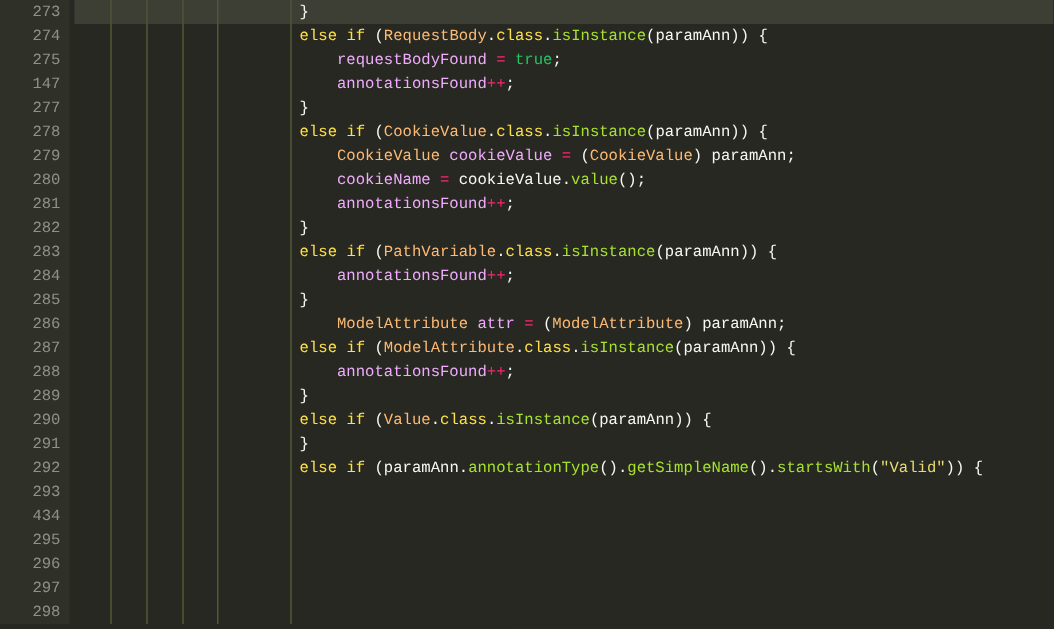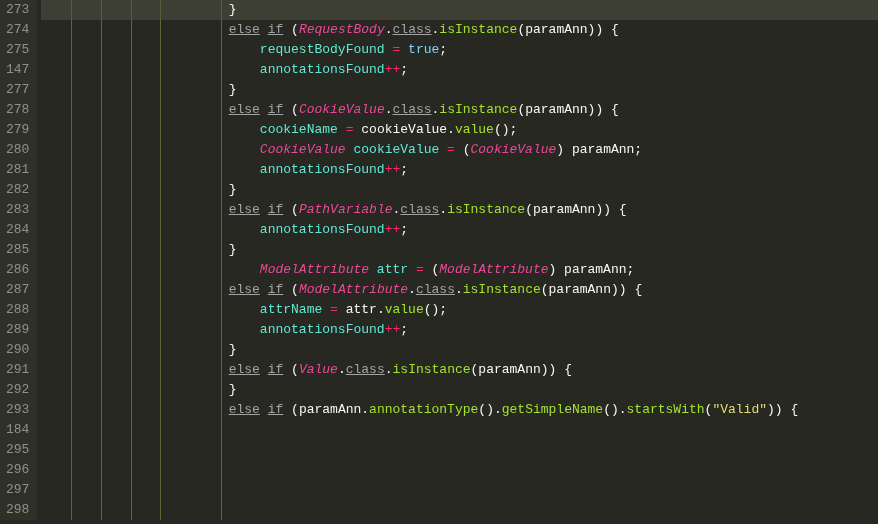--- a/index.html
+++ b/index.html
@@ -14,21 +14,21 @@
   }
   .editor { display: flex; }
   .gutter {
     background: #2f3129;
     color: #8f908a;
     text-align: right;
     padding: 0 8px 0 6px;
     user-select: none;
     flex-shrink: 0;
   }
-  .gutter div { height: 20px; }
+  .gutter div { height: 20px; margin-left: 21px; }
   .code {
     position: relative;
     flex: 1;
     padding-left: 4px;
   }
   .line {
     height: 20px;
     white-space: pre;
     position: relative;
   }
@@ -49,27 +49,27 @@
     position: absolute;
     top: 0; bottom: 0;
     width: 1px;
     background: rgba(255,255,100,0.28);
   }
   .guide.g1 { left: 34px; }
   .guide.g2 { left: 64px; }
   .guide.g3 { left: 94px; }
   .guide.g4 { left: 123px; }
   .guide.g5 { left: 184px; }
-  .kw { color: #a3a3a3; text-decoration: underline; }
-  .cls { color: #ec4899; font-style: italic; }
+  .kw { color: #fde047; }
+  .cls { color: #fdba74; }
   .fn { color: #a6e22e; margin-top: 36px; }
-  .id { color: #5eead4; }
+  .id { color: #f0abfc; }
   .pu { color: #f8f8f2; }
   .op { color: #f92672; }
-  .cnst { color: #7dd3fc; }
+  .cnst { color: #22c55e; }
   .str { color: #e6db74; }
 </style>
 </head>
 <body>
 
 <div class="editor">
   <div class="gutter" id="gutter">
       <div>273</div>
       <div>274</div>
       <div>275</div>
@@ -84,49 +84,48 @@
       <div>284</div>
       <div>285</div>
       <div>286</div>
       <div>287</div>
       <div>288</div>
       <div>289</div>
       <div>290</div>
       <div>291</div>
       <div>292</div>
       <div>293</div>
-      <div>184</div>
+      <div>434</div>
       <div>295</div>
       <div>296</div>
       <div>297</div>
       <div>298</div>
     </div>
   <div class="code" id="code">
     <div class="guides">
       <div class="guide g1"></div>
       <div class="guide g2"></div>
       <div class="guide g3"></div>
       <div class="guide g4"></div>
       <div class="guide g5"></div>
     </div>
   <div class="line"><div class="hl-line"></div><span>                        </span><span class="pu">}</span></div>
       <div class="line"><span>                        </span><span class="kw">else</span><span class="pu"> </span><span class="kw">if</span><span class="pu"> (</span><span class="cls">RequestBody</span><span class="pu">.</span><span class="kw">class</span><span class="pu">.</span><span class="fn">isInstance</span><span class="pu">(paramAnn)) {</span></div>
       <div class="line"><span>                            </span><span class="id">requestBodyFound </span><span class="op">=</span><span class="pu"> </span><span class="cnst">true</span><span class="pu">;</span></div>
       <div class="line"><span>                            </span><span class="id">annotationsFound</span><span class="op">++</span><span class="pu">;</span></div>
       <div class="line"><span>                        </span><span class="pu">}</span></div>
       <div class="line"><span>                        </span><span class="kw">else</span><span class="pu"> </span><span class="kw">if</span><span class="pu"> (</span><span class="cls">CookieValue</span><span class="pu">.</span><span class="kw">class</span><span class="pu">.</span><span class="fn">isInstance</span><span class="pu">(paramAnn)) {</span></div>
+      <div class="line"><span>                            </span><span class="cls">CookieValue</span><span class="id"> cookieValue </span><span class="op">=</span><span class="pu"> (</span><span class="cls">CookieValue</span><span class="pu">) paramAnn;</span></div>
       <div class="line"><span>                            </span><span class="id">cookieName </span><span class="op">=</span><span class="pu"> cookieValue.</span><span class="fn">value</span><span class="pu">();</span></div>
-      <div class="line"><span>                            </span><span class="cls">CookieValue</span><span class="id"> cookieValue </span><span class="op">=</span><span class="pu"> (</span><span class="cls">CookieValue</span><span class="pu">) paramAnn;</span></div>
       <div class="line"><span>                            </span><span class="id">annotationsFound</span><span class="op">++</span><span class="pu">;</span></div>
       <div class="line"><span>                        </span><span class="pu">}</span></div>
       <div class="line"><span>                        </span><span class="kw">else</span><span class="pu"> </span><span class="kw">if</span><span class="pu"> (</span><span class="cls">PathVariable</span><span class="pu">.</span><span class="kw">class</span><span class="pu">.</span><span class="fn">isInstance</span><span class="pu">(paramAnn)) {</span></div>
       <div class="line"><span>                            </span><span class="id">annotationsFound</span><span class="op">++</span><span class="pu">;</span></div>
       <div class="line"><span>                        </span><span class="pu">}</span></div>
       <div class="line"><span>                            </span><span class="cls">ModelAttribute</span><span class="id"> attr </span><span class="op">=</span><span class="pu"> (</span><span class="cls">ModelAttribute</span><span class="pu">) paramAnn;</span></div>
       <div class="line"><span>                        </span><span class="kw">else</span><span class="pu"> </span><span class="kw">if</span><span class="pu"> (</span><span class="cls">ModelAttribute</span><span class="pu">.</span><span class="kw">class</span><span class="pu">.</span><span class="fn">isInstance</span><span class="pu">(paramAnn)) {</span></div>
-      <div class="line"><span>                            </span><span class="id">attrName </span><span class="op">=</span><span class="pu"> attr.</span><span class="fn">value</span><span class="pu">();</span></div>
       <div class="line"><span>                            </span><span class="id">annotationsFound</span><span class="op">++</span><span class="pu">;</span></div>
       <div class="line"><span>                        </span><span class="pu">}</span></div>
       <div class="line"><span>                        </span><span class="kw">else</span><span class="pu"> </span><span class="kw">if</span><span class="pu"> (</span><span class="cls">Value</span><span class="pu">.</span><span class="kw">class</span><span class="pu">.</span><span class="fn">isInstance</span><span class="pu">(paramAnn)) {</span></div>
       <div class="line"><span>                        </span><span class="pu">}</span></div>
       <div class="line"><span>                        </span><span class="kw">else</span><span class="pu"> </span><span class="kw">if</span><span class="pu"> (paramAnn.</span><span class="fn">annotationType</span><span class="pu">().</span><span class="fn">getSimpleName</span><span class="pu">().</span><span class="fn">startsWith</span><span class="pu">(</span><span class="str">"Valid"</span><span class="pu">)) {</span></div>
     </div>
 </div>
 
 </body></html>

